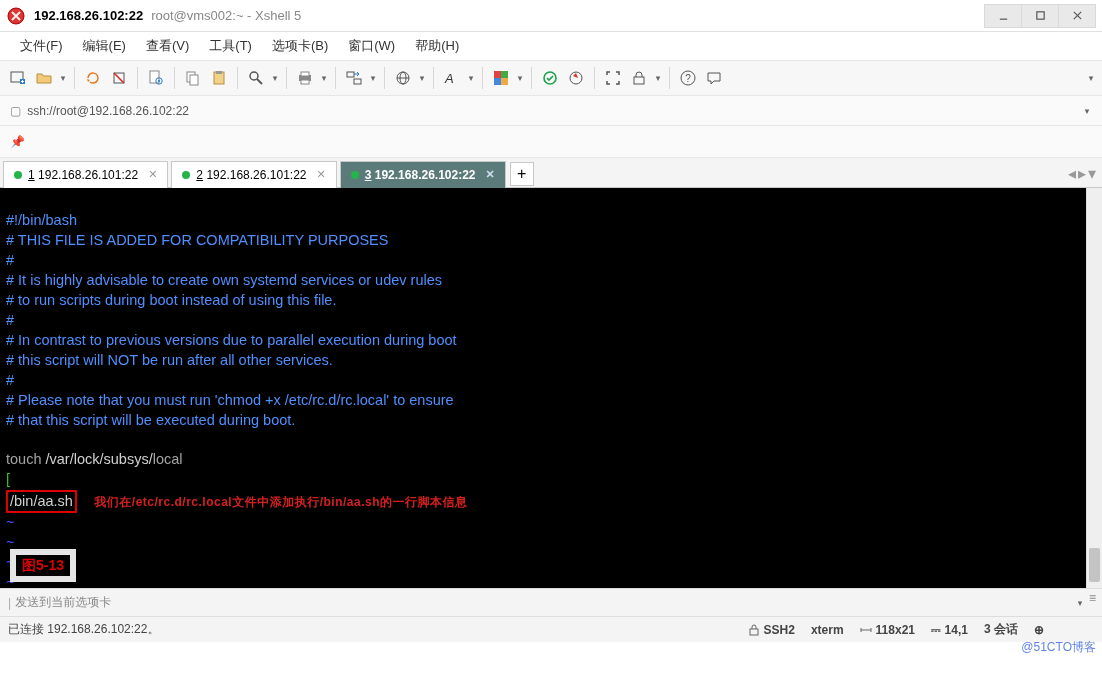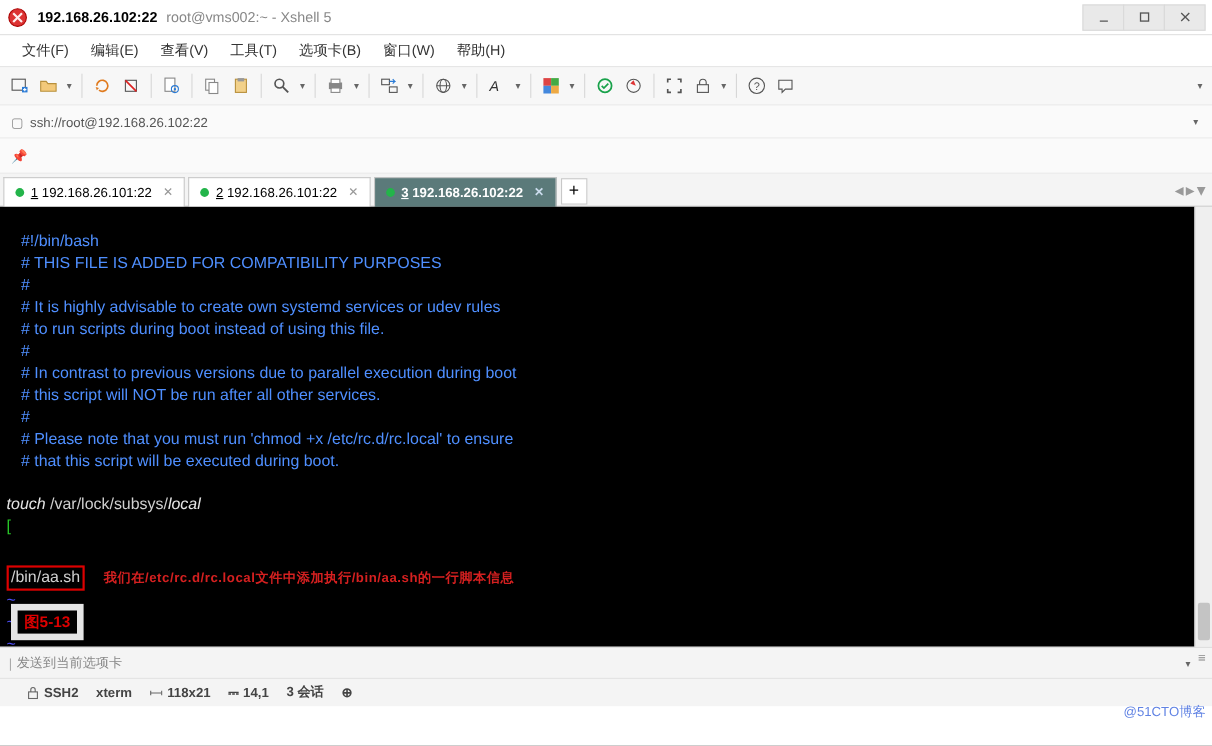--- a/index.html
+++ b/index.html
@@ -25,25 +25,25 @@
 .nav-arrows { position:absolute; right:0; top:0; height:30px; display:flex; align-items:center; padding-right:6px; gap:2px; color:#999; }
 .tab { height:27px; border:1px solid #c8c8c8; border-bottom:none; background:#fff; display:flex; align-items:center; padding:0 10px; margin-left:3px; margin-top:3px; font-size:12px; cursor:pointer; position:relative; }
 .tab.active { background:#5b7a7a; color:#fff; font-weight:700; }
 .tab .dot { width:8px; height:8px; border-radius:50%; background:#23b44a; margin-right:6px; }
 .tab u { text-decoration:underline; }
 .tab .close-x { margin-left:10px; color:#999; font-size:11px; }
 .tab.active .close-x { color:#cde; }
 .tab-add { width:24px; height:24px; display:flex; align-items:center; justify-content:center; border:1px solid #c8c8c8; background:#fff; margin-left:4px; margin-top:3px; cursor:pointer; }
 .terminal-wrap { position:relative; height:400px; display:flex; }
 .terminal { flex:1; background:#000; padding:4px 6px; font-family:Consolas,"Courier New",monospace; font-size:14.5px; line-height:19px; white-space:pre; color:#d0d0d0; overflow:hidden; position:relative; }
-.terminal .c-blue  { color:#4f8fff;margin-left:13px; }
-.terminal .c-yel   { color:#e5e5e5;font-style:italic; }
+.terminal .c-blue  { color:#4f8fff; }
+.terminal .c-yel   { color:#a3a3a3; }
 .terminal .c-green { color:#28c828; }
 .terminal .c-tilde { color:#5050ff; }
-.red-box { border:2px solid #d00; padding:0 2px; display:inline-block;margin-top:24px; }
+.red-box { border:2px solid #d00; padding:0 2px; display:inline-block; }
 .red-note { color:#d52020; font-weight:700; font-size:12px; letter-spacing:0.5px; }
 .fig-label { position:absolute; left:10px; bottom:6px; border:6px solid #e5e5e5; color:#d00; font-weight:700; font-size:14px; padding:1px 6px; background:rgba(255,255,255,0.0); font-family:"Microsoft YaHei",sans-serif; }
 .term-scroll { width:16px; background:#efefef; border-left:1px solid #ddd; position:relative; }
 .term-scroll .thumb { position:absolute; left:2px; right:2px; top:360px; height:34px; background:#c4c4c4; border-radius:2px; }
 .input-bar { height:28px; background:#f4f4f4; border-top:1px solid #ddd; display:flex; align-items:center; padding:0 8px; font-size:12px; color:#888; position:relative; }
 .input-bar .right-btn { position:absolute; right:6px; display:flex; gap:4px; }
 .status-bar { height:26px; background:#f4f4f4; border-top:1px solid #ddd; display:flex; align-items:center; padding:0 8px; font-size:12px; color:#444; }
 .status-bar .left { flex:1; }
 .status-bar .seg { margin-left:16px; display:flex; align-items:center; gap:4px; color:#444;font-weight:bold; }
 .watermark { position:absolute; right:6px; bottom:22px; color:#1d4ed8; font-size:12px; opacity:0.7; font-family:Arial; }
@@ -299,20 +299,21 @@
 <div class="input-bar">
   <span style="color:#aaa;margin-right:4px">|</span>
   <span>发送到当前选项卡</span>
   <div class="right-btn">
     <span class="t-dd">▾</span>
     <span>≡</span>
   </div>
 </div>
 
 <div class="status-bar">
+  <span class="left">已连接 192.168.26.102:22。</span>
   <span class="seg lock-ico">
       <svg viewBox="0 0 12 12">
         <rect x="2" y="5" width="8" height="6" fill="none" stroke="#666"></rect>
         <path d="M4 5V3a2 2 0 0 1 4 0v2" fill="none" stroke="#666"></path>
       </svg>
       <span>SSH2</span>
     </span>
   <span class="seg">xterm</span>
   <span class="seg ruler-ico">
       <svg viewBox="0 0 12 12">

